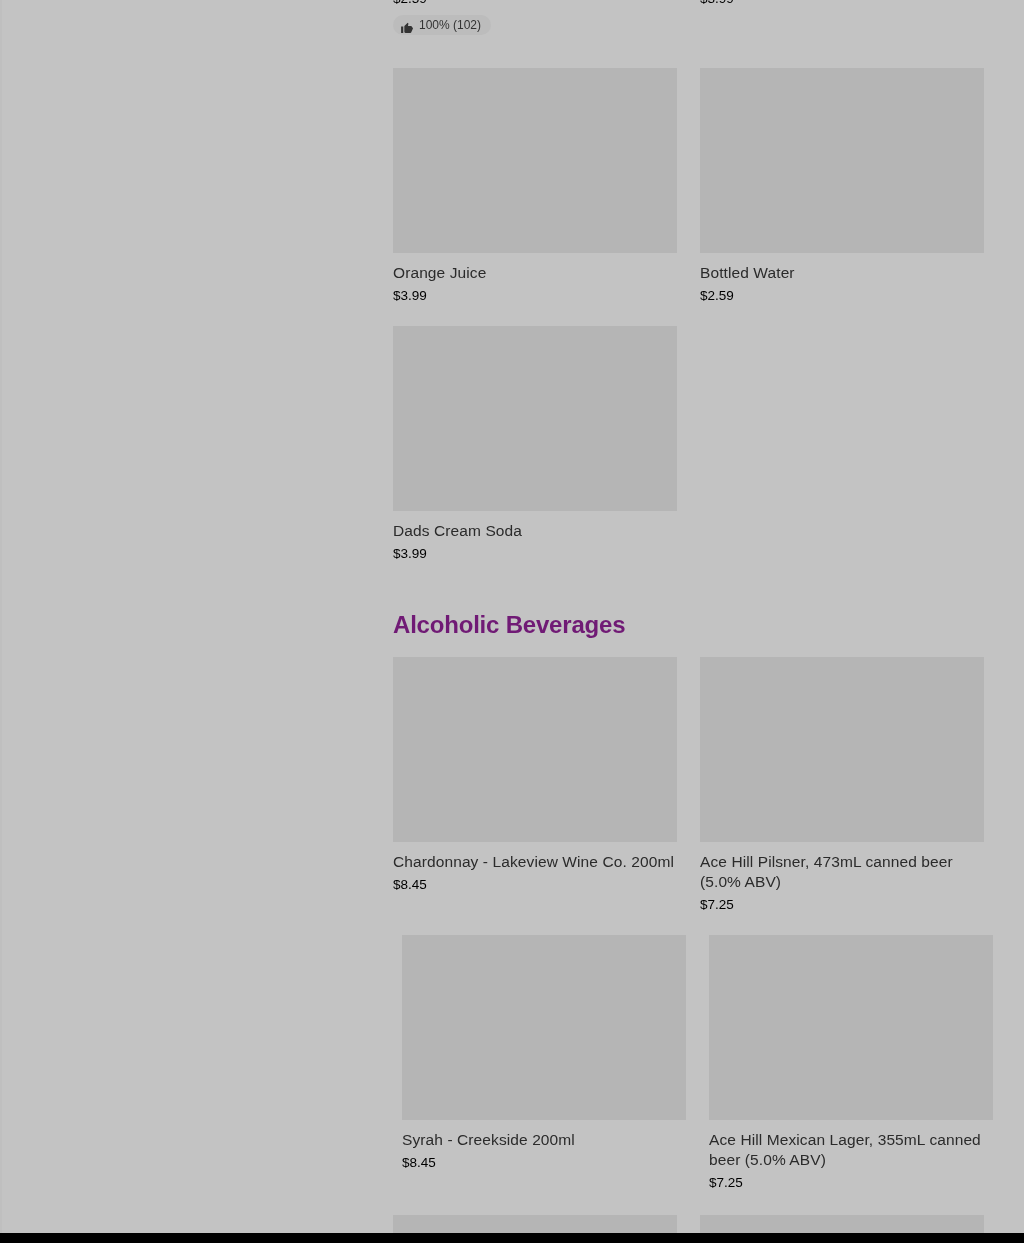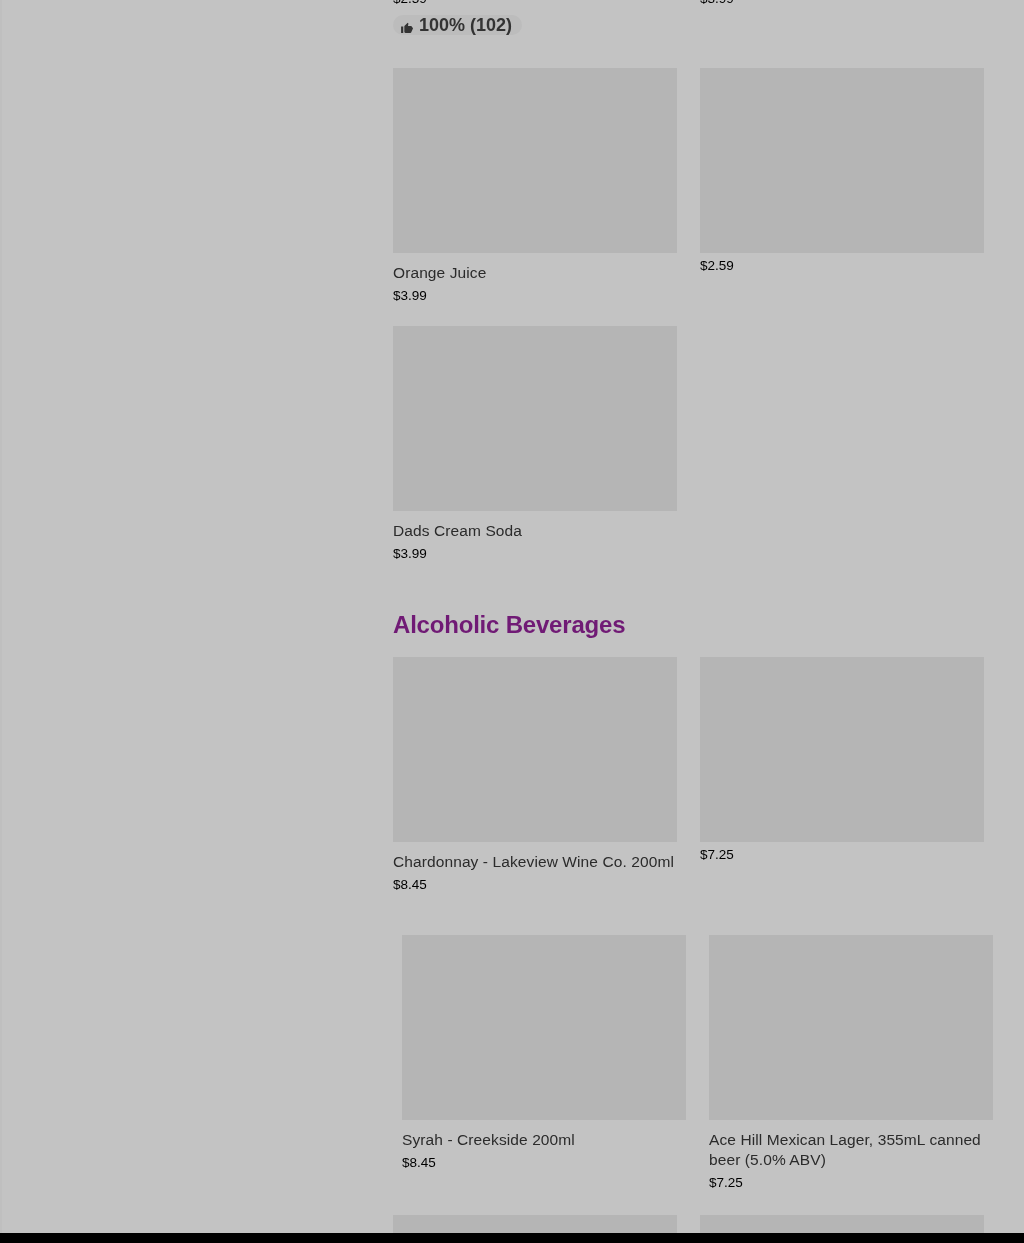--- a/index.html
+++ b/index.html
@@ -89,25 +89,24 @@
     margin-top: 7px;
   }
   .rating-pill .thumb-icon {
     display: inline-block;
     width: 13px;
     height: 13px;
     position: relative;
     top: 1px;
   }
   .rating-pill .rating-text {
-    font-size: 18px;
+    font-size: 12px;
     line-height: 14px;
     color: #333333;
     white-space: nowrap;
-    font-weight: bold;
   }
 
   
   .section-title {
     font-size: 24px;
     line-height: 30px;
     font-weight: bold;
     color: #701a75;
     letter-spacing: -0.2px;
   }
@@ -155,20 +154,21 @@
 
   <div class="abs row-a">
     <div class="grid">
       <div class="card">
         <div class="thumb"></div>
         <div class="card-name">Orange Juice</div>
         <div class="card-price">$3.99</div>
       </div>
       <div class="card">
         <div class="thumb"></div>
+        <div class="card-name">Bottled Water</div>
         <div class="card-price">$2.59</div>
       </div>
     </div>
   </div>
 
   <div class="abs row-b">
     <div class="grid">
       <div class="card">
         <div class="thumb"></div>
         <div class="card-name">Dads Cream Soda</div>
@@ -183,20 +183,21 @@
 
   <div class="abs row-c">
     <div class="grid">
       <div class="card">
         <div class="thumb"></div>
         <div class="card-name">Chardonnay - Lakeview Wine Co. 200ml</div>
         <div class="card-price">$8.45</div>
       </div>
       <div class="card">
         <div class="thumb"></div>
+        <div class="card-name">Ace Hill Pilsner, 473mL canned beer (5.0% ABV)</div>
         <div class="card-price">$7.25</div>
       </div>
     </div>
   </div>
 
   <div class="abs row-d">
     <div class="grid">
       <div class="card">
         <div class="thumb"></div>
         <div class="card-name">Syrah - Creekside 200ml</div>

